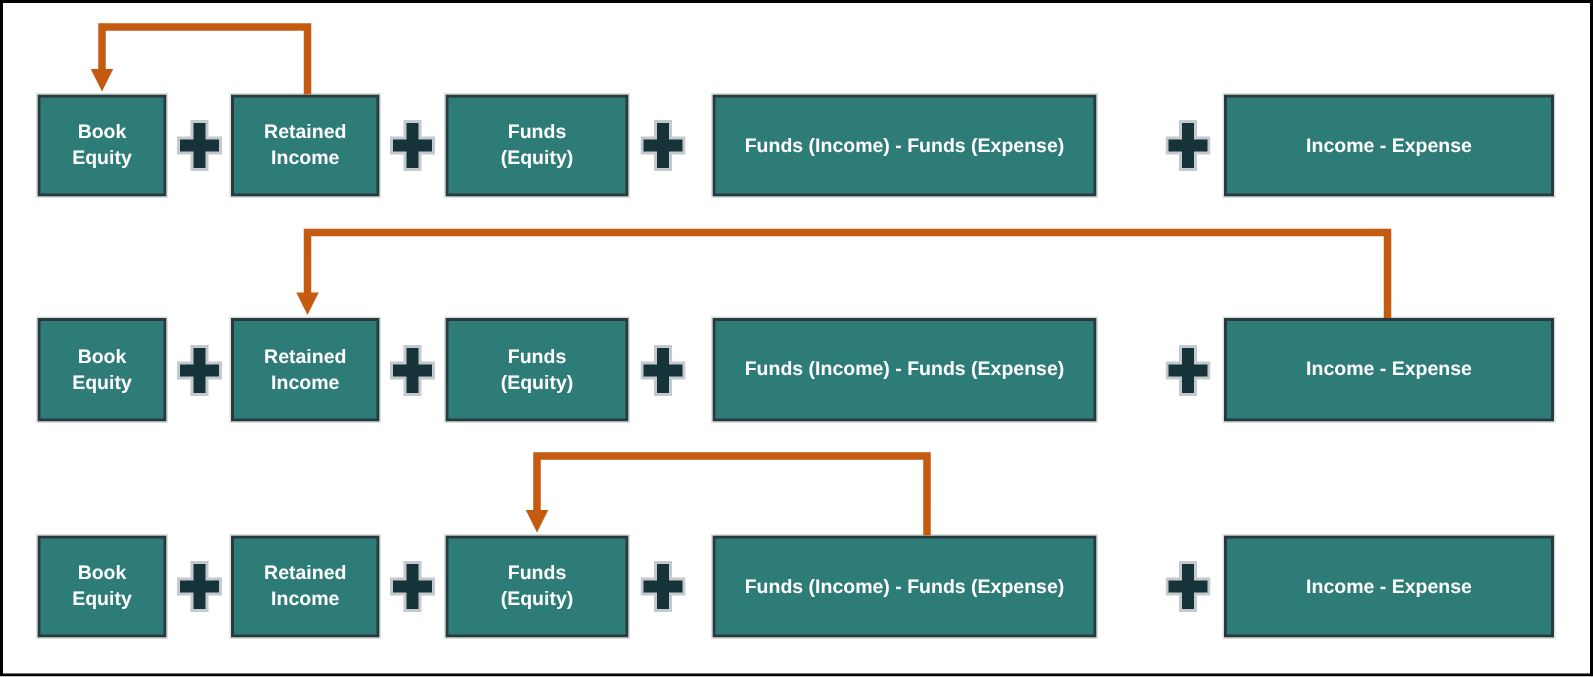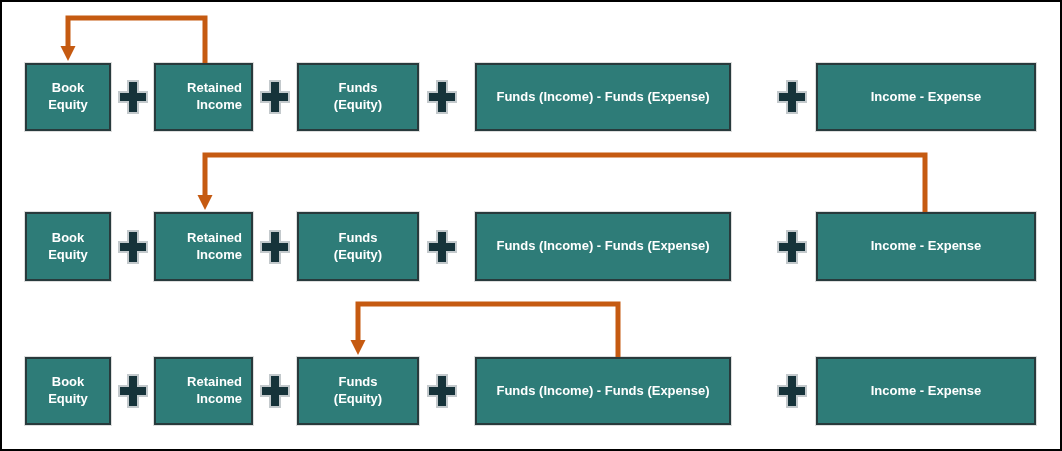--- a/index.html
+++ b/index.html
@@ -34,21 +34,21 @@
     font-size: 13px;
     font-weight: bold;
     line-height: 1.3;
     display: flex;
     align-items: center;
     justify-content: center;
     text-align: center;
   }
   
   .c1 { left: 23px;  width: 86px;  padding: 0 8px; }
-  .c2 { left: 152px; width: 99px;  padding: 0 9px; text-align: right; }
+  .c2 { left: 152px; width: 99px;  padding: 0 9px; }
   .c3 { left: 295px; width: 122px; padding: 0 20px; }
   .c4 { left: 473px; width: 256px; padding: 0 6px; }
   .c5 { left: 814px; width: 220px; padding: 0 2px; }
   
   .r1 { top: 61px; }
   .r2 { top: 210px; height: 69px; }
   .r3 { top: 355px; }
   .plus {
     position: absolute;
     width: 30px;

